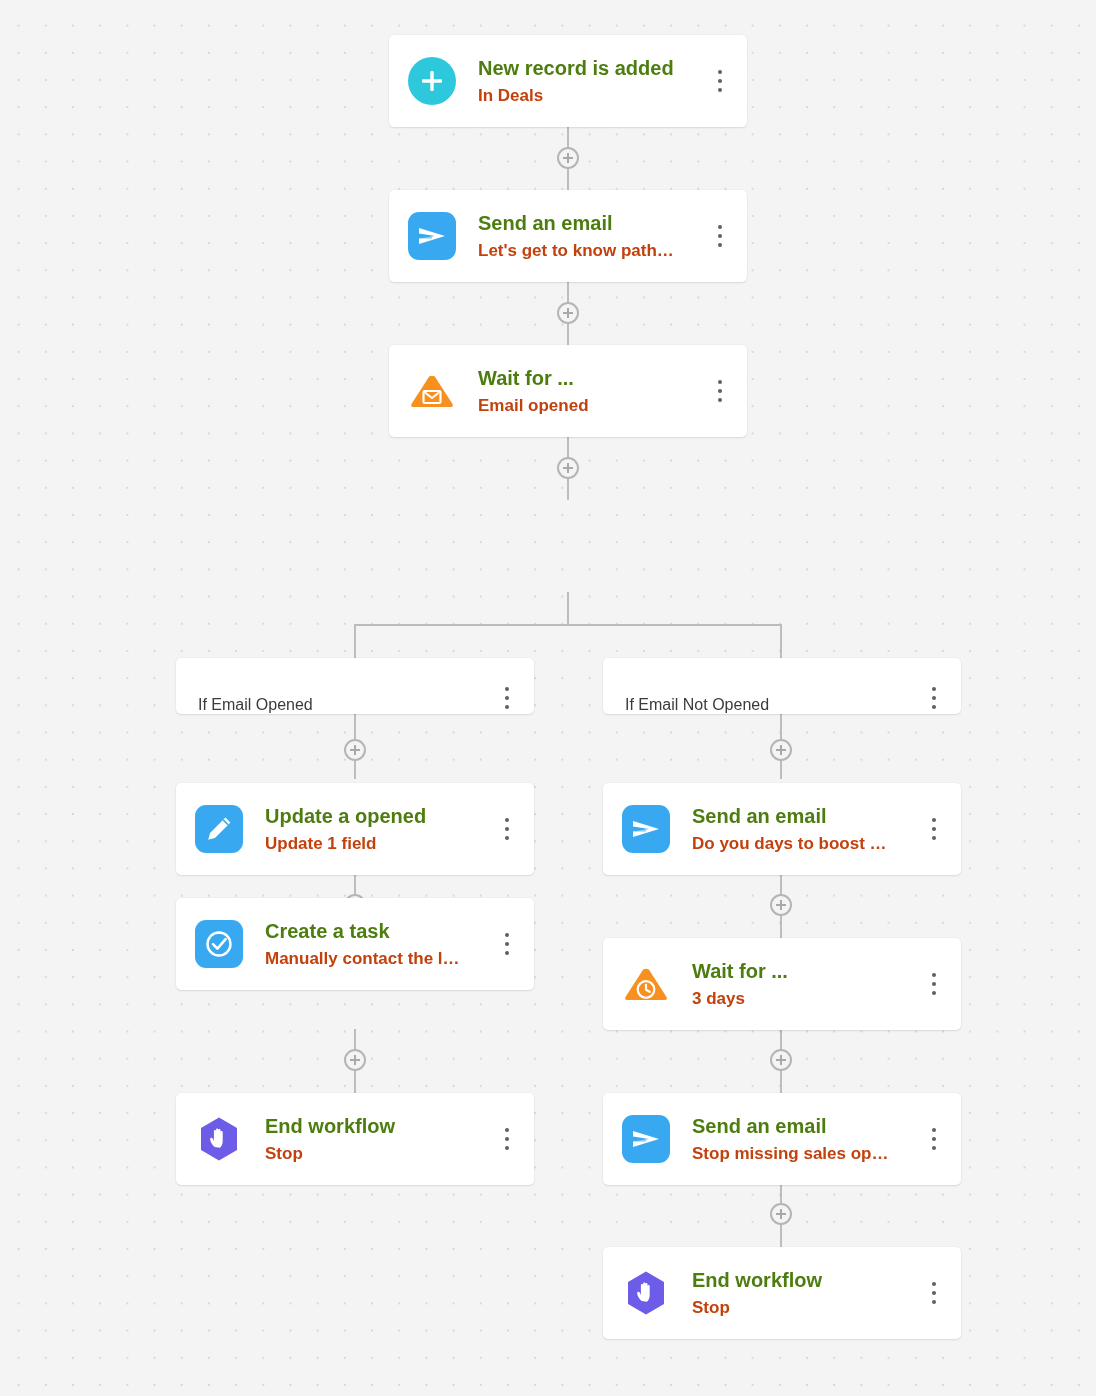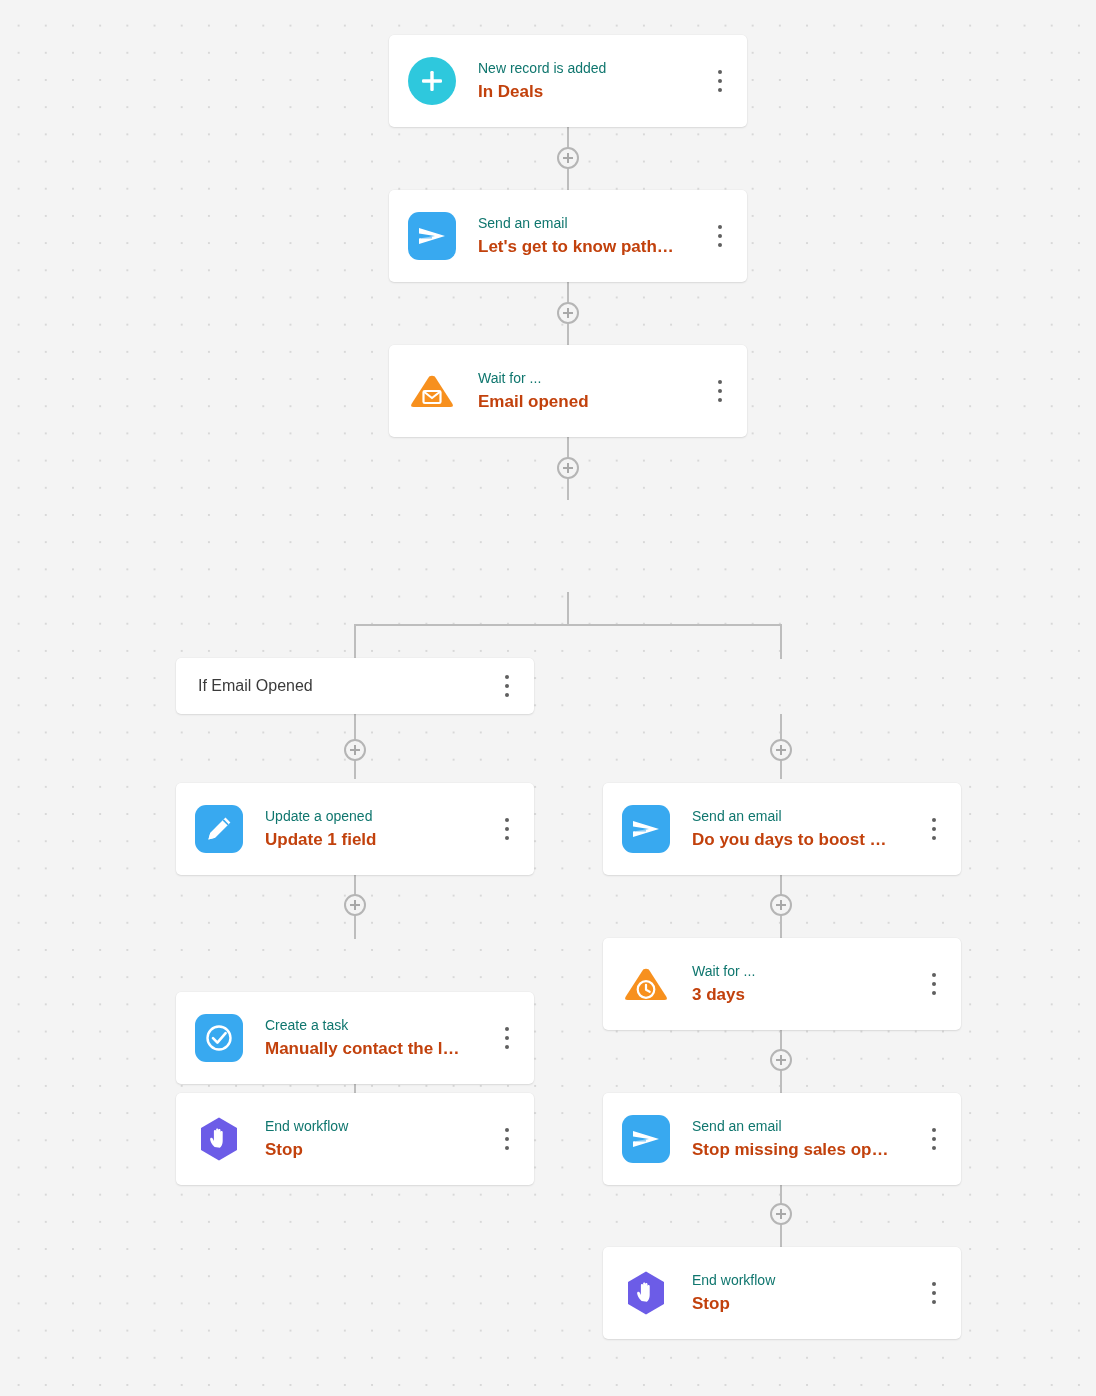--- a/index.html
+++ b/index.html
@@ -74,44 +74,46 @@
     align-items: center;
     box-sizing: border-box;
   }
   .card.step {
     height: 92px;
     padding-left: 19px;
   }
   .card.branch {
     height: 56px;
     padding-left: 22px;
+    align-items: flex-end;
   }
 
   .icon-wrap {
     flex: 0 0 auto;
     width: 48px;
     height: 48px;
     position: relative;
     margin-right: 22px;
   }
   .icon-wrap svg { display: block; }
 
   .card-text {
     flex: 1 1 auto;
     min-width: 0;
     padding-right: 6px;
   }
   .card-subtitle {
-    font-size: 14px;
-    color: #0f766e;
+    font-size: 20px;
+    color: #4d7c0f;
     line-height: 1.25;
     margin-bottom: 4px;
     white-space: nowrap;
     overflow: hidden;
     text-overflow: ellipsis;
+    font-weight: bold;
   }
   .card-title {
     font-size: 17px;
     font-weight: bold;
     color: #c2410c;
     line-height: 1.25;
     white-space: nowrap;
     overflow: hidden;
     text-overflow: ellipsis;
   }
@@ -240,20 +242,30 @@
     <div class="card-text">
       <div class="branch-title">If Email Opened</div>
     </div>
     <div class="kebab">
         <span></span>
         <span></span>
         <span></span>
       </div>
   </div>
 
+  <div class="card branch" style="left:603px; top:658px; width:358px;">
+    <div class="card-text">
+      <div class="branch-title">If Email Not Opened</div>
+    </div>
+    <div class="kebab">
+        <span></span>
+        <span></span>
+        <span></span>
+      </div>
+  </div>
 
   <div class="card step" style="left:176px; top:783px; width:358px;">
     <div class="icon-wrap">
       <svg width="48" height="48" viewBox="0 0 48 48">
         <rect x="0" y="0" width="48" height="48" rx="11" fill="#38a9f0"></rect>
         <path d="M30.5 12.6 L35.4 17.5 L20.2 32.7 L13.4 34.6 L15.3 27.8 Z" fill="#ffffff"></path>
         <path d="M15.3 27.8 L20.2 32.7 L13.4 34.6 Z" fill="#ffffff"></path>
         <path d="M28.2 14.9 L33.1 19.8" stroke="#38a9f0" stroke-width="1.6"></path>
       </svg>
     </div>
@@ -261,21 +273,21 @@
       <div class="card-subtitle">Update a opened</div>
       <div class="card-title">Update 1 field</div>
     </div>
     <div class="kebab">
         <span></span>
         <span></span>
         <span></span>
       </div>
   </div>
 
-  <div class="card step" style="left:176px; top:992px; width:358px;">
+  <div class="card step" style="left:176px; top:898px; width:358px;">
     <div class="icon-wrap">
       <svg width="48" height="48" viewBox="0 0 48 48">
         <rect x="0" y="0" width="48" height="48" rx="11" fill="#38a9f0"></rect>
         <circle cx="24" cy="24" r="11.5" fill="none" stroke="#ffffff" stroke-width="2.4"></circle>
         <path d="M18 24.2 L22.4 28.6 L30.6 19.2" fill="none" stroke="#ffffff" stroke-width="2.6" stroke-linecap="round" stroke-linejoin="round"></path>
       </svg>
     </div>
     <div class="card-text">
       <div class="card-subtitle">Create a task</div>
       <div class="card-title">Manually contact the l…</div>

